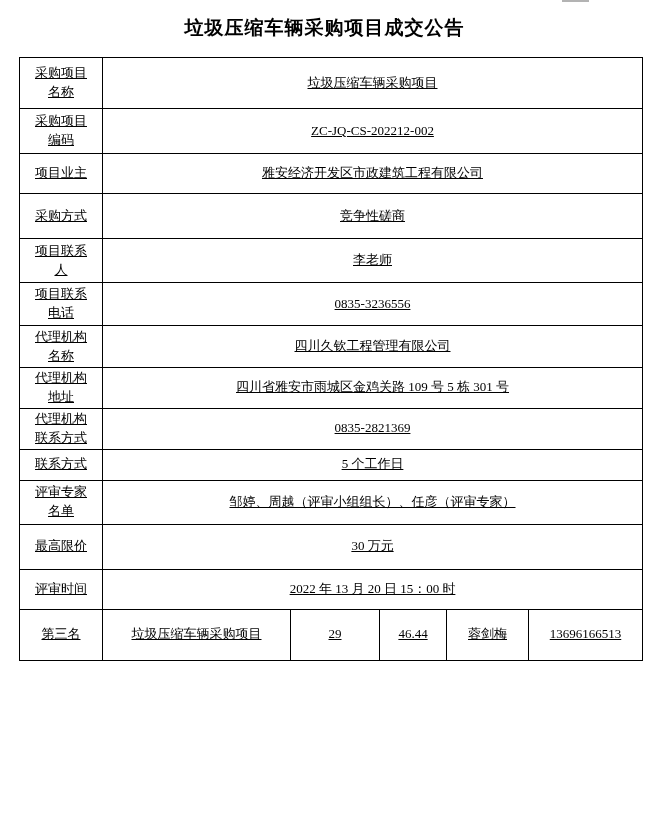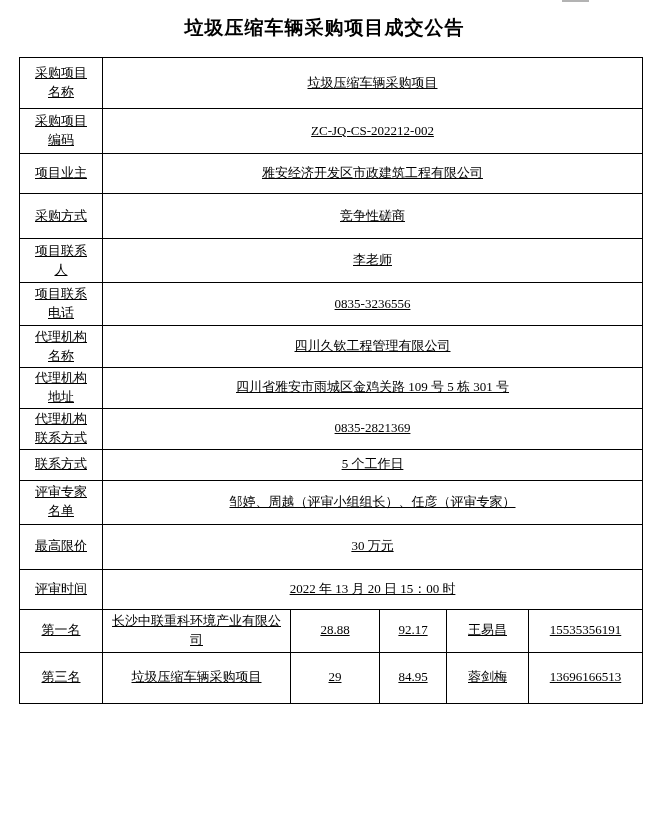--- a/index.html
+++ b/index.html
@@ -120,30 +120,22 @@
       <td class="value" colspan="5">邹婷、周越（评审小组组长）、任彦（评审专家）</td>
     </tr>
     <tr style="height:45px">
       <td class="label">最高限价</td>
       <td class="value" colspan="5">30 万元</td>
     </tr>
     <tr style="height:40px">
       <td class="label">评审时间</td>
       <td class="value" colspan="5">2022 年 13 月 20 日 15：00 时</td>
     </tr>
-    <tr style="height:43px">
-      <td>第一名</td>
-      <td>长沙中联重科环境产业有限公司</td>
-      <td>28.88</td>
-      <td>92.17</td>
-      <td>王易昌</td>
-      <td>15535356191</td>
-    </tr>
     <tr style="height:51px">
       <td>第三名</td>
       <td>垃圾压缩车辆采购项目</td>
       <td>29</td>
-      <td>84.95</td>
+      <td>46.44</td>
       <td>蓉剑梅</td>
       <td>13696166513</td>
     </tr>
   </tbody>
 </table>
 
 </body></html>

